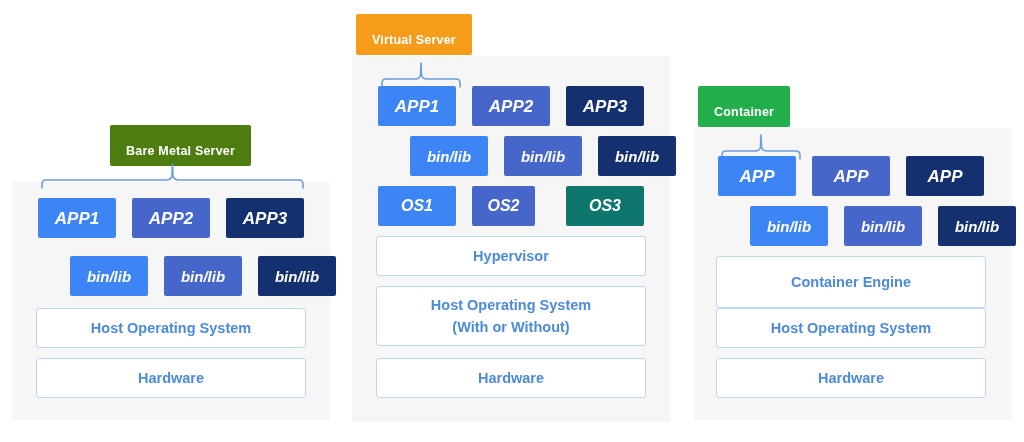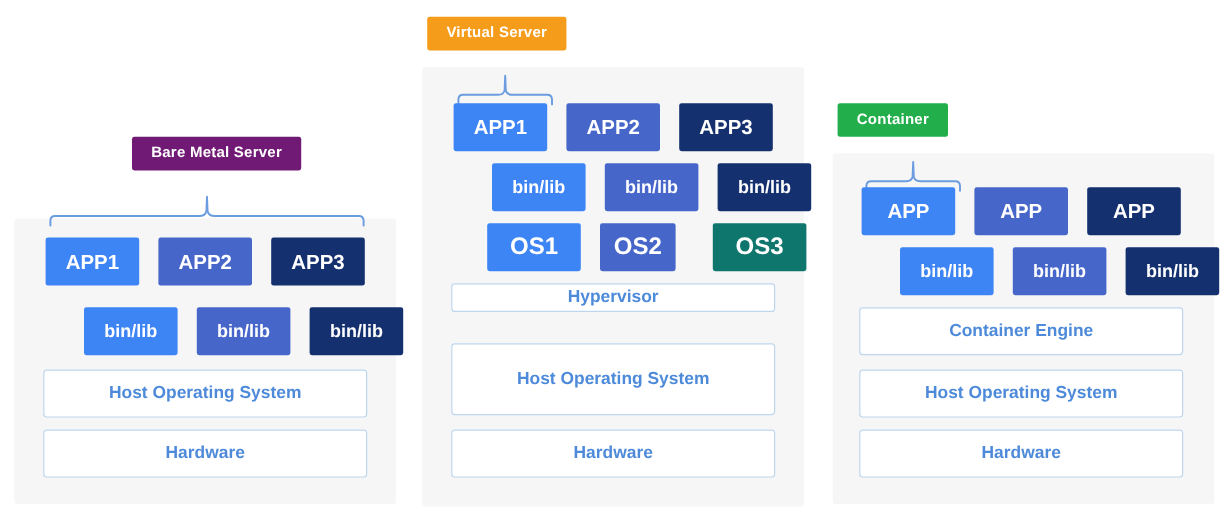--- a/index.html
+++ b/index.html
@@ -15,21 +15,21 @@
 
   
   .column{position:absolute;}
 
   .badge{
     position:absolute;
     color:#ffffff;
     font-size:12.5px;
     font-weight:700;
     letter-spacing:.2px;
-    padding:7px 16px 8px;
+    padding:20px 16px 8px;
     border-radius:2px;
     white-space:nowrap;
     line-height:1;
     text-align:center;
   }
 
   .panel{
     position:absolute;
     background:#f6f6f6;
     border-radius:2px;
@@ -41,24 +41,25 @@
 
   
   .tile{
     position:absolute;
     display:flex;align-items:center;justify-content:center;
     color:#ffffff;
     font-weight:700;
     border-radius:2px;
     line-height:1;
     white-space:nowrap;
+    font-style:italic;
   }
   .tile.sz-app{font-size:17px;}
   .tile.sz-bin{font-size:15px;margin-left:32px;}
-  .tile.sz-os{font-size:20px;margin-left:28px;}
+  .tile.sz-os{font-size:16px;}
 
   .bar{
     position:absolute;
     display:flex;align-items:center;justify-content:center;
     background:#ffffff;
     border:1px solid #bfd6ef;
     border-radius:3px;
     color:#4d8ada;
     font-size:14.5px;
     font-weight:700;
@@ -68,21 +69,21 @@
   }
   .bar .l2{display:block;}
 </style>
 </head>
 <body>
 
 <div class="canvas">
 
   <div class="column">
 
-    <div class="badge" style="left:110px;top:114px;background:#701a75;text-align:center;">Bare Metal Server</div>
+    <div class="badge" style="left:110px;top:125px;background:#4d7c0f;text-align:center;">Bare Metal Server</div>
 
     <div class="panel" style="left:12px;top:182px;width:318px;height:238px;"></div>
 
     <div class="bracket" style="left:40px;top:163px;width:265px;height:26px;">
       <svg width="265" height="26" viewBox="0 0 265 26">
         <path d="M2 25 L2 21 Q2 17 6 17 L126 17 Q131 17 132 13 L132.5 1
                  L133 13 Q134 17 139 17 L259 17 Q263 17 263 21 L263 25" fill="none" stroke="#6b9ce0" stroke-width="1.6" stroke-linecap="round" stroke-linejoin="round"></path>
       </svg>
     </div>
 
@@ -116,24 +117,25 @@
     <div class="tile sz-app" style="left:566px;top:86px;width:78px;height:40px;background:#15306e;">APP3</div>
 
     <div class="tile sz-bin" style="left:378px;top:136px;width:78px;height:40px;background:#3d84f5;">bin/lib</div>
     <div class="tile sz-bin" style="left:472px;top:136px;width:78px;height:40px;background:#4766c9;">bin/lib</div>
     <div class="tile sz-bin" style="left:566px;top:136px;width:78px;height:40px;background:#15306e;">bin/lib</div>
 
     <div class="tile sz-os" style="left:378px;top:186px;width:78px;height:40px;background:#3d84f5;">OS1</div>
     <div class="tile sz-os" style="left:472px;top:186px;width:63px;height:40px;background:#4766c9;">OS2</div>
     <div class="tile sz-os" style="left:566px;top:186px;width:78px;height:40px;background:#0f766e;">OS3</div>
 
-    <div class="bar" style="left:376px;top:236px;width:270px;height:24px;">Hypervisor</div>
+    <div class="bar" style="left:376px;top:236px;width:270px;height:40px;">Hypervisor</div>
 
     <div class="bar" style="left:376px;top:286px;width:270px;height:60px;flex-direction:column;">
       <span>Host Operating System</span>
+      <span class="l2" style="margin-top:4px;">(With or Without)</span>
     </div>
 
     <div class="bar" style="left:376px;top:358px;width:270px;height:40px;">Hardware</div>
   </div>
 
   <div class="column">
 
     <div class="badge" style="left:698px;top:86px;background:#22ae4a;">Container</div>
 
     <div class="panel" style="left:694px;top:128px;width:318px;height:292px;"></div>
@@ -146,18 +148,18 @@
     </div>
 
     <div class="tile sz-app" style="left:718px;top:156px;width:78px;height:40px;background:#3d84f5;">APP</div>
     <div class="tile sz-app" style="left:812px;top:156px;width:78px;height:40px;background:#4766c9;">APP</div>
     <div class="tile sz-app" style="left:906px;top:156px;width:78px;height:40px;background:#15306e;">APP</div>
 
     <div class="tile sz-bin" style="left:718px;top:206px;width:78px;height:40px;background:#3d84f5;">bin/lib</div>
     <div class="tile sz-bin" style="left:812px;top:206px;width:78px;height:40px;background:#4766c9;">bin/lib</div>
     <div class="tile sz-bin" style="left:906px;top:206px;width:78px;height:40px;background:#15306e;">bin/lib</div>
 
-    <div class="bar" style="left:716px;top:256px;width:270px;height:40px;">Container Engine</div>
+    <div class="bar" style="left:716px;top:256px;width:270px;height:52px;">Container Engine</div>
     <div class="bar" style="left:716px;top:308px;width:270px;height:40px;">Host Operating System</div>
     <div class="bar" style="left:716px;top:358px;width:270px;height:40px;">Hardware</div>
   </div>
 
 </div>
 
 </body></html>

